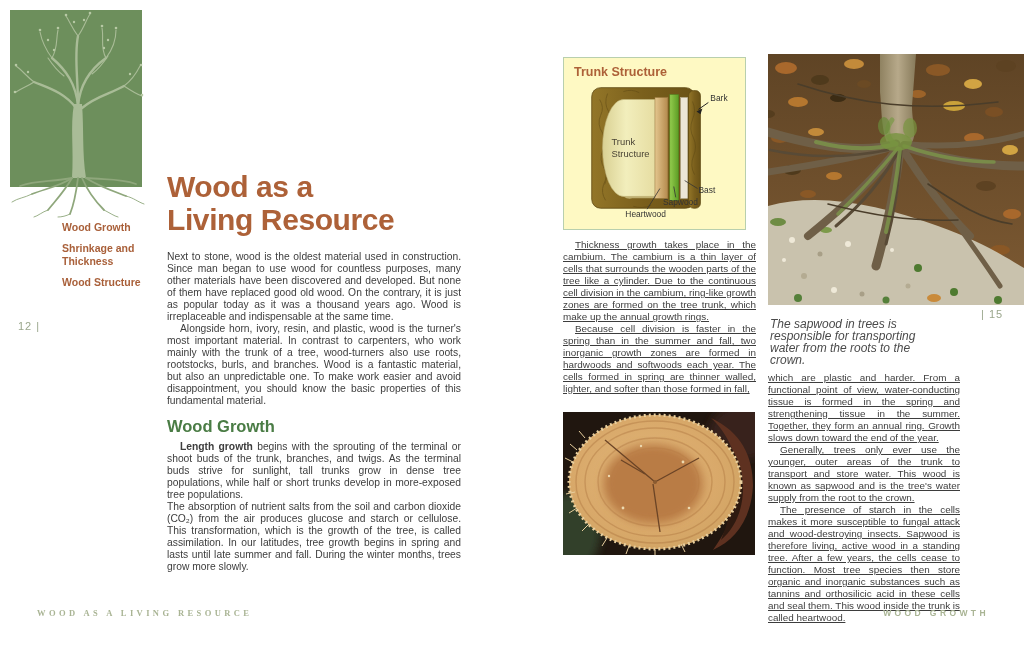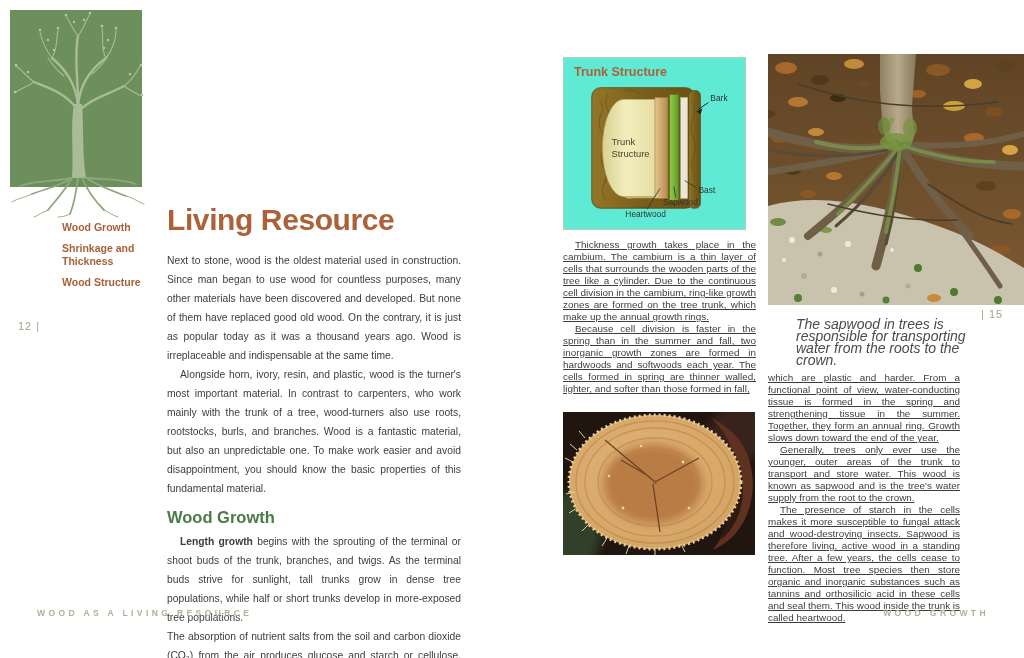--- a/index.html
+++ b/index.html
@@ -12,38 +12,38 @@
   .tree-svg{left:4px;top:6px;width:148px;height:212px;}
   .side-nav{left:62px;top:221px;width:92px;}
   .side-nav .nav-item{color:#a9603a;font-weight:bold;font-size:10.5px;line-height:12.5px;
        margin-bottom:8.5px;cursor:pointer;}
   .pagenum{color:#9aa68c;font-size:11px;letter-spacing:1px;}
   .pagenum-left{left:18px;top:320px;}
   .pagenum-right{left:981px;top:308px;}
   .main-col{left:167px;top:170px;width:294px;}
   h1.title{margin:0;color:#ad6138;font-size:30px;line-height:33px;font-weight:bold;
        letter-spacing:-0.4px;}
-  .body-text{font-size:10.3px;line-height:19px;text-align:justify;color:#3d3d3d;}
+  .body-text{font-size:10.3px;line-height:12px;text-align:justify;color:#3d3d3d;}
   .main-col .body-text{margin-top:15px;}
   p.bp{margin:0;}
   p.bp.ind{text-indent:13px;}
   h2.sect{margin:10px 0 5px 0;color:#4a7c45;font-size:16.5px;font-weight:bold;}
   .footer{bottom:40px;font-size:8.5px;letter-spacing:3.4px;color:#a9b494;font-weight:bold;}
-  .footer-left{left:37px;top:608px;}
+  .footer-left{left:37px;top:608px;font-family:Liberation Serif, serif;}
   .footer-right{left:0;top:608px;width:989px;text-align:right;}
   
   .trunk-box{left:563px;top:57px;width:183px;height:173px;border:1px solid #b8cfae;
-       background:#5eead4;box-sizing:border-box;}
+       background:#fef9c3;box-sizing:border-box;}
   .trunk-title{position:absolute;left:10px;top:7px;color:#ad6138;font-weight:bold;font-size:12.5px;}
   .mid-col{left:563px;top:239px;width:193px;}
   .right-col{left:768px;top:372px;width:192px;}
   .col-text{font-size:9.9px;line-height:12px;text-align:justify;color:#3d3d3d;text-decoration:underline;}
   .col-text p{margin:0;}
   .col-text p.ind{text-indent:12px;}
-  .caption{font-size:14px;line-height:12px;font-style:italic;color:#4a4a4a;margin-left:26px;}
+  .caption{font-size:12px;line-height:12px;font-style:italic;color:#4a4a4a;}
   .cap-roots{left:770px;top:318px;width:178px;}
   .cap-rings{left:565px;top:560px;width:186px;}
   .photo{overflow:hidden;}
   .photo-roots{left:768px;top:54px;width:256px;height:251px;background:#6e4f2c;}
   .photo-rings{left:563px;top:412px;width:192px;height:143px;background:#20160f;}
   svg{display:block;}
 </style>
 </head>
 <body>
 
@@ -115,21 +115,21 @@
 <nav class="abs side-nav">
   <div class="nav-item">Wood Growth</div>
   <div class="nav-item">Shrinkage and Thickness</div>
   <div class="nav-item">Wood Structure</div>
 </nav>
 
 <div class="abs pagenum pagenum-left">12 |</div>
 
 <div class="abs main-col">
   <h1 class="title">
-    <br>
+    <span>Wood as a</span><br>
     <span>Living Resource</span>
   </h1>
   <div class="body-text">
     <p class="bp">Next to stone, wood is the oldest material used in construction. Since man began to use wood for countless purposes, many other materials have been discovered and developed. But none of them have replaced good old wood. On the contrary, it is just as popular today as it was a thousand years ago. Wood is irreplaceable and indispensable at the same time.</p>
     <p class="bp ind">Alongside horn, ivory, resin, and plastic, wood is the turner's most important material. In contrast to carpenters, who work mainly with the trunk of a tree, wood-turners also use roots, rootstocks, burls, and branches. Wood is a fantastic material, but also an unpredictable one. To make work easier and avoid disappointment, you should know the basic properties of this fundamental material.</p>
   </div>
   <h2 class="sect">Wood Growth</h2>
   <div class="body-text" style="margin-top:0;">
     <p class="bp ind"><b>Length growth</b><span> begins with the sprouting of the terminal or shoot buds of the trunk, branches, and twigs. As the terminal buds strive for sunlight, tall trunks grow in dense tree populations, while half or short trunks develop in more-exposed tree populations.</span></p>
     <p class="bp">The absorption of nutrient salts from the soil and carbon dioxide (CO₂) from the air produces glucose and starch or cellulose. This transformation, which is the growth of the tree, is called assimilation. In our latitudes, tree growth begins in spring and lasts until late summer and fall. During the winter months, trees grow more slowly.</p>

